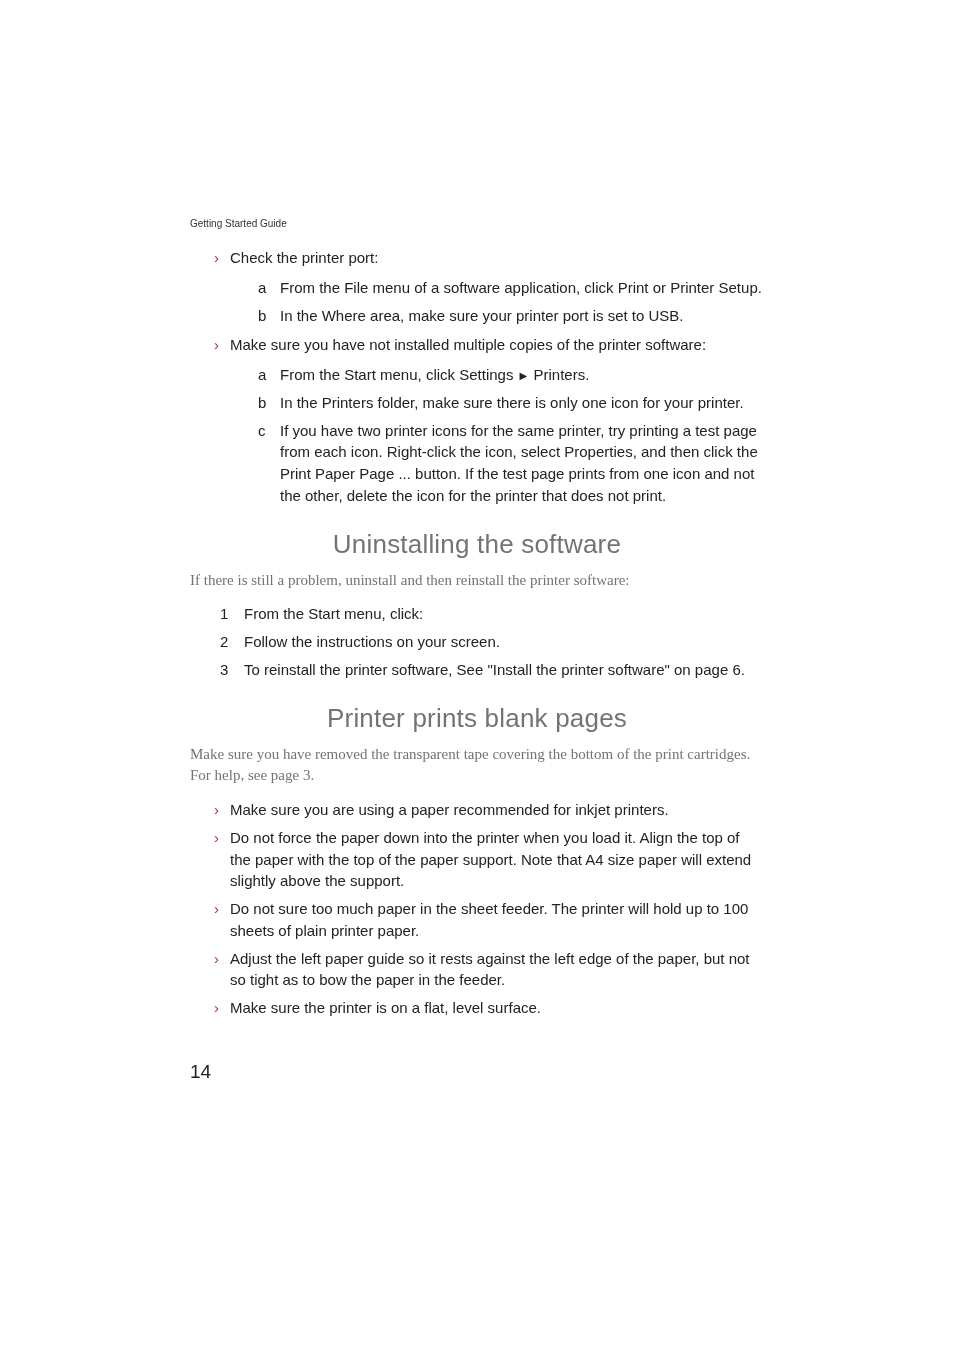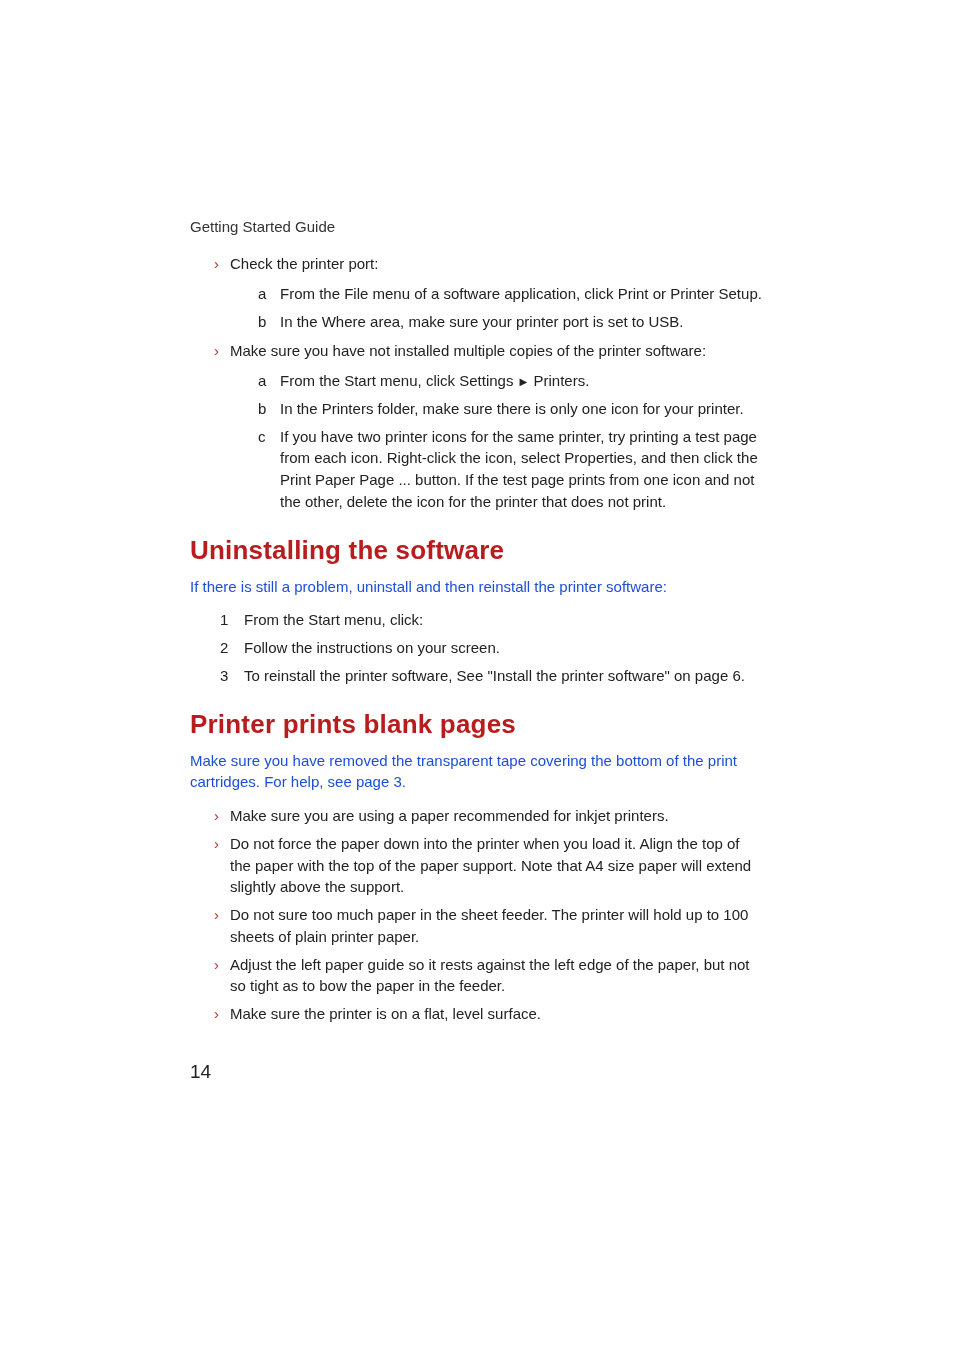--- a/index.html
+++ b/index.html
@@ -10,36 +10,38 @@
       padding: 0;
       color: #222;
       width: 954px;
       height: 1351px;
       position: relative;
     }
     .page {
       padding: 218px 190px 0 190px;
     }
     .header {
-      font-size: 15px;
+      font-size: 10px;
       color: #333;
       margin-bottom: 18px;
     }
     h2.section {
       font-size: 26px;
-      font-weight: 700;
-      color: #b91c1c;
+      font-weight: 400;
+      color: #737373;
       margin: 22px 0 10px 0;
       letter-spacing: 0.2px;
+      text-align: center;
     }
     p.body {
       font-size: 15px;
-      color: #1d4ed8;
+      color: #737373;
       margin: 8px 0 12px 0;
       line-height: 1.45;
+      font-family: Liberation Serif, serif;
     }
     .bullet-list {
       margin: 0;
       padding: 0;
     }
     .bullet-item {
       position: relative;
       padding-left: 40px;
       margin: 6px 0;
       font-size: 15px;

